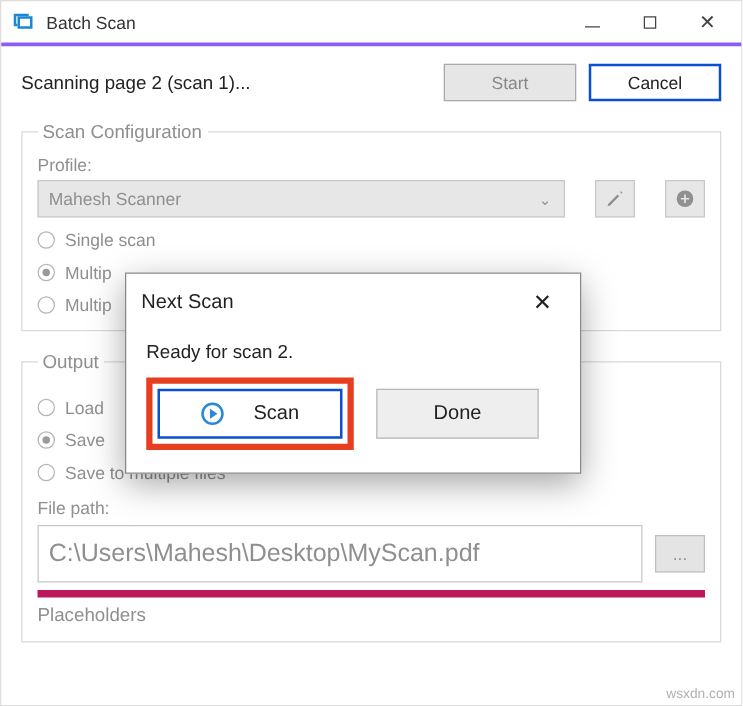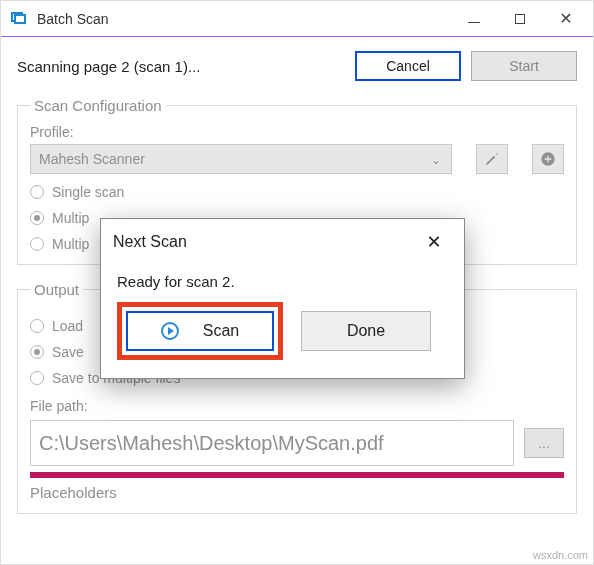--- a/index.html
+++ b/index.html
@@ -1,21 +1,21 @@
 <!DOCTYPE html>
 <html><head>
 <meta charset="utf-8">
 <style>
   * { box-sizing: border-box; font-family: "Segoe UI", Tahoma, sans-serif; }
   body { margin: 0; width: 594px; height: 565px; background: #fff; position: relative; overflow: hidden; }
 
   
   .win { width: 594px; height: 565px; border: 1px solid #ddd; background: #fff; }
 
-  .titlebar { height: 36px; display: flex; align-items: center; padding: 0 4px; border-bottom: 1px solid #8b5cf6; }
+  .titlebar { height: 36px; display: flex; align-items: center; padding: 0 4px; border-bottom: 3px solid #8b5cf6; }
   .app-icon { width: 18px; height: 18px; margin: 0 8px 0 6px; position: relative; }
   .app-icon .b1 { position:absolute; width:12px; height:10px; border:2px solid #1b88d6; background:#fff; top:2px; left:0; }
   .app-icon .b2 { position:absolute; width:12px; height:10px; border:2px solid #1b88d6; background:#fff; top:4px; left:3px; }
   .title-text { font-size: 14px; color:#333; }
   .title-spacer { flex:1; }
   .winbtn { width:46px; height:36px; display:flex; align-items:center; justify-content:center; color:#444; font-size:14px; }
   .winbtn .sq { width:10px; height:10px; border:1px solid #444; }
   .winbtn .min { width:12px; height:0; border-top:1px solid #444; margin-top:8px; }
   .winbtn .x { font-size:16px; }
 
@@ -79,22 +79,22 @@
       </div>
     <div class="winbtn">
         <span class="x">✕</span>
       </div>
   </div>
 
   <div class="body-area">
 
     <div class="status-row">
       <div class="status-text">Scanning page 2 (scan 1)...</div>
+      <div class="btn btn-start">Start</div>
       <div class="btn btn-cancel">Cancel</div>
-      <div class="btn btn-start">Start</div>
     </div>
 
     <fieldset class="group-gray">
       <legend>Scan Configuration</legend>
       <div class="label-sm">Profile:</div>
       <div class="row">
         <div class="combo">
           <span>Mahesh Scanner</span>
           <span class="chev">⌄</span>
         </div>

